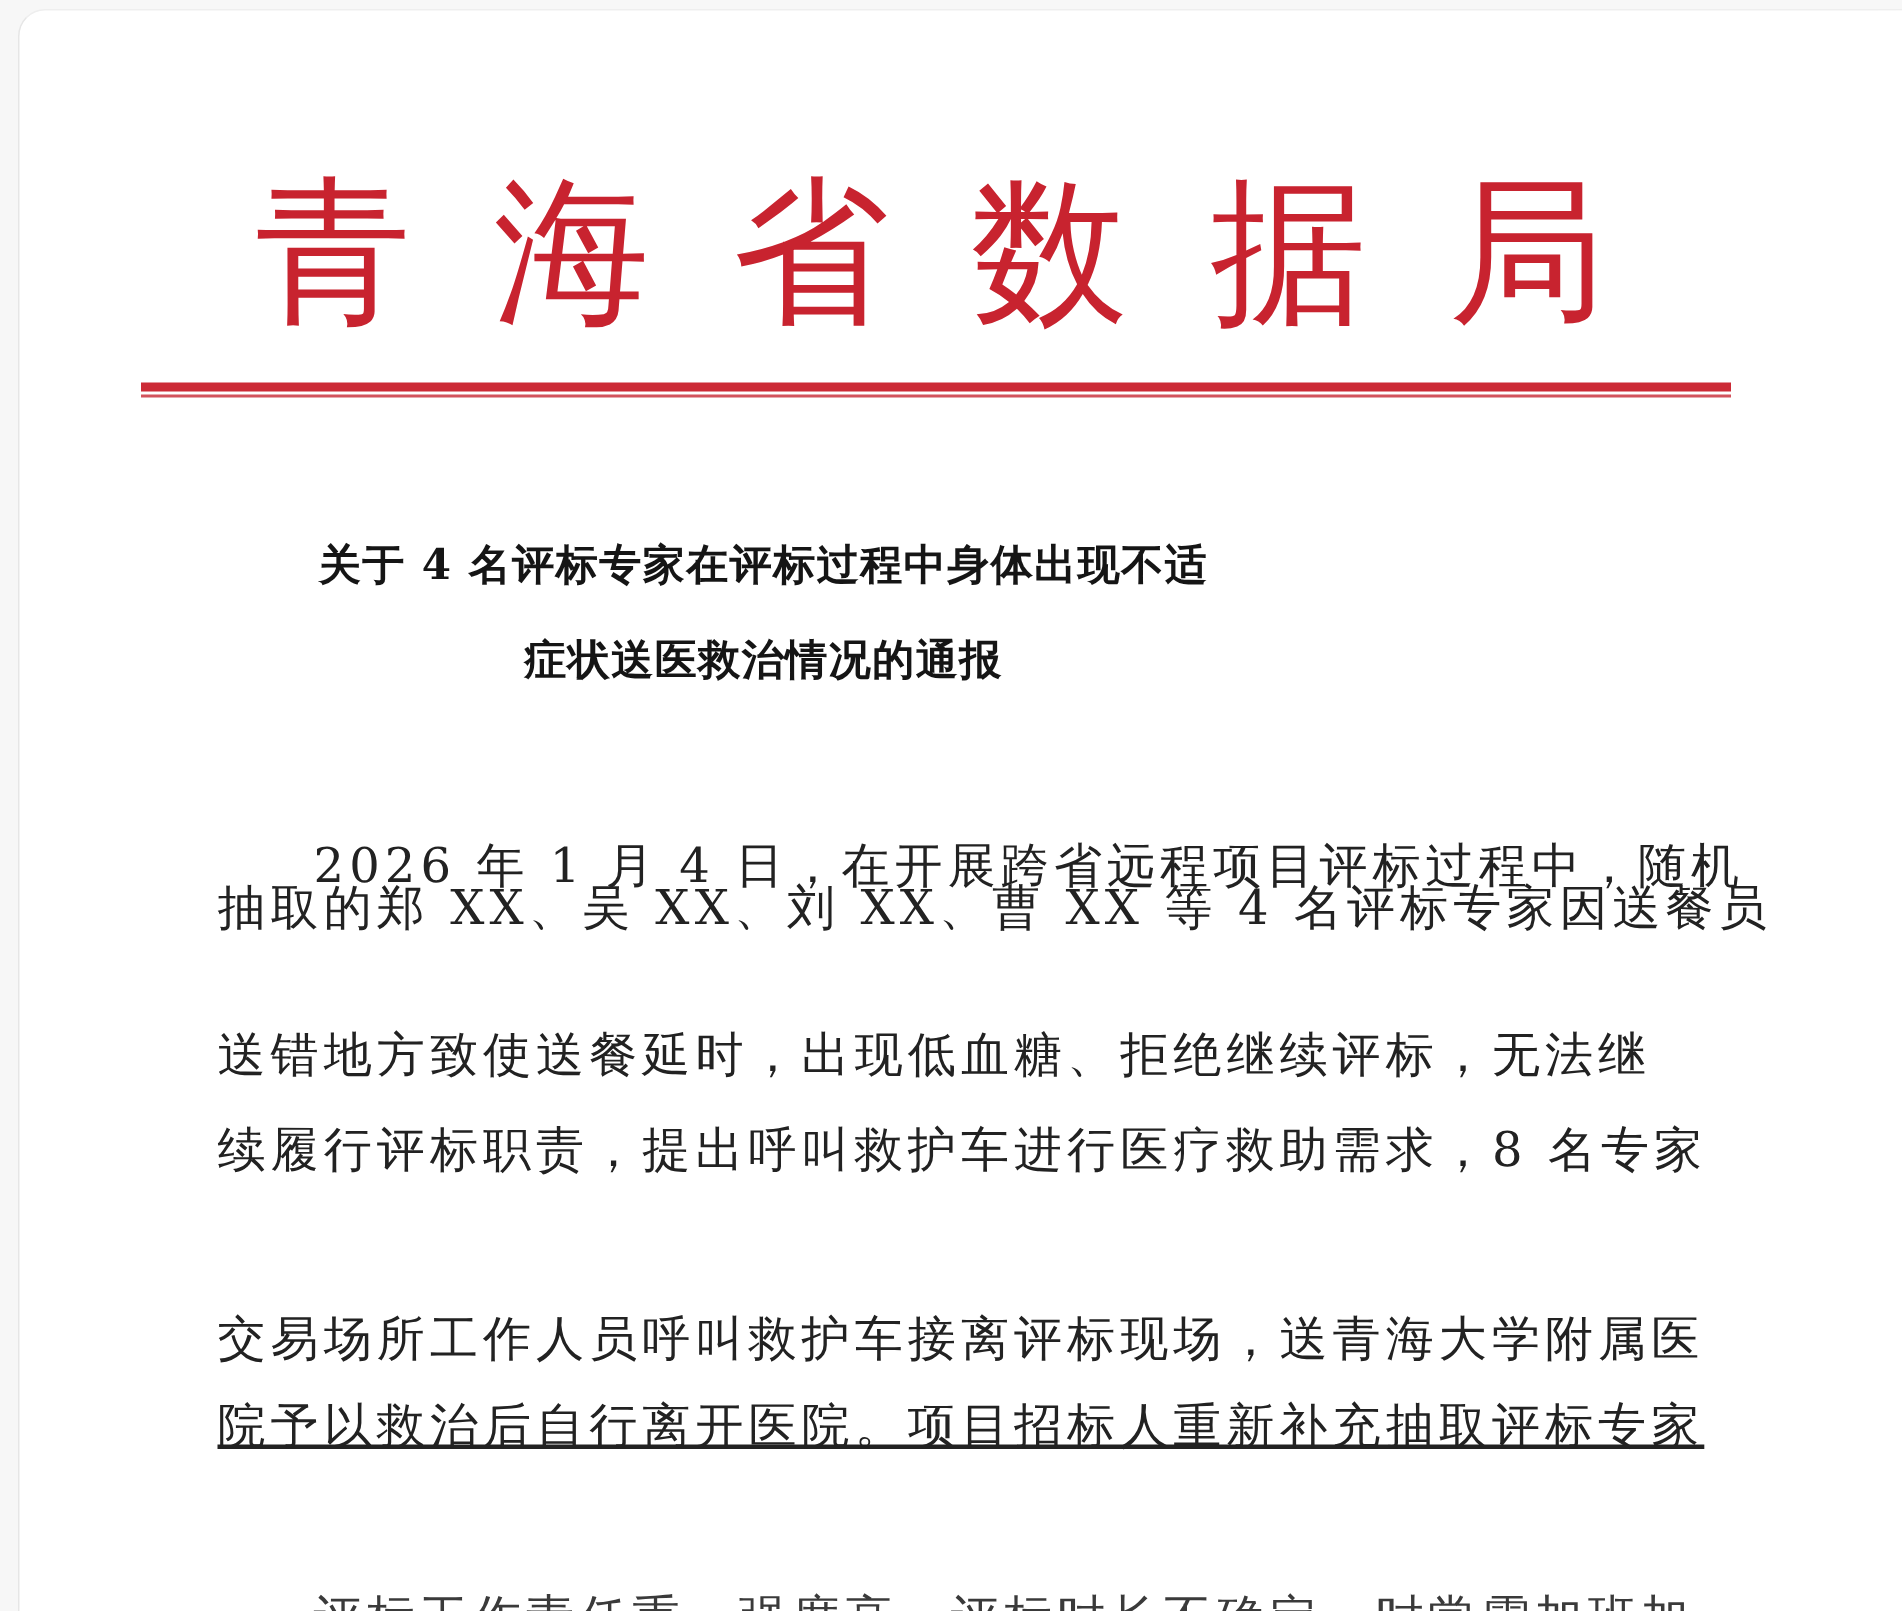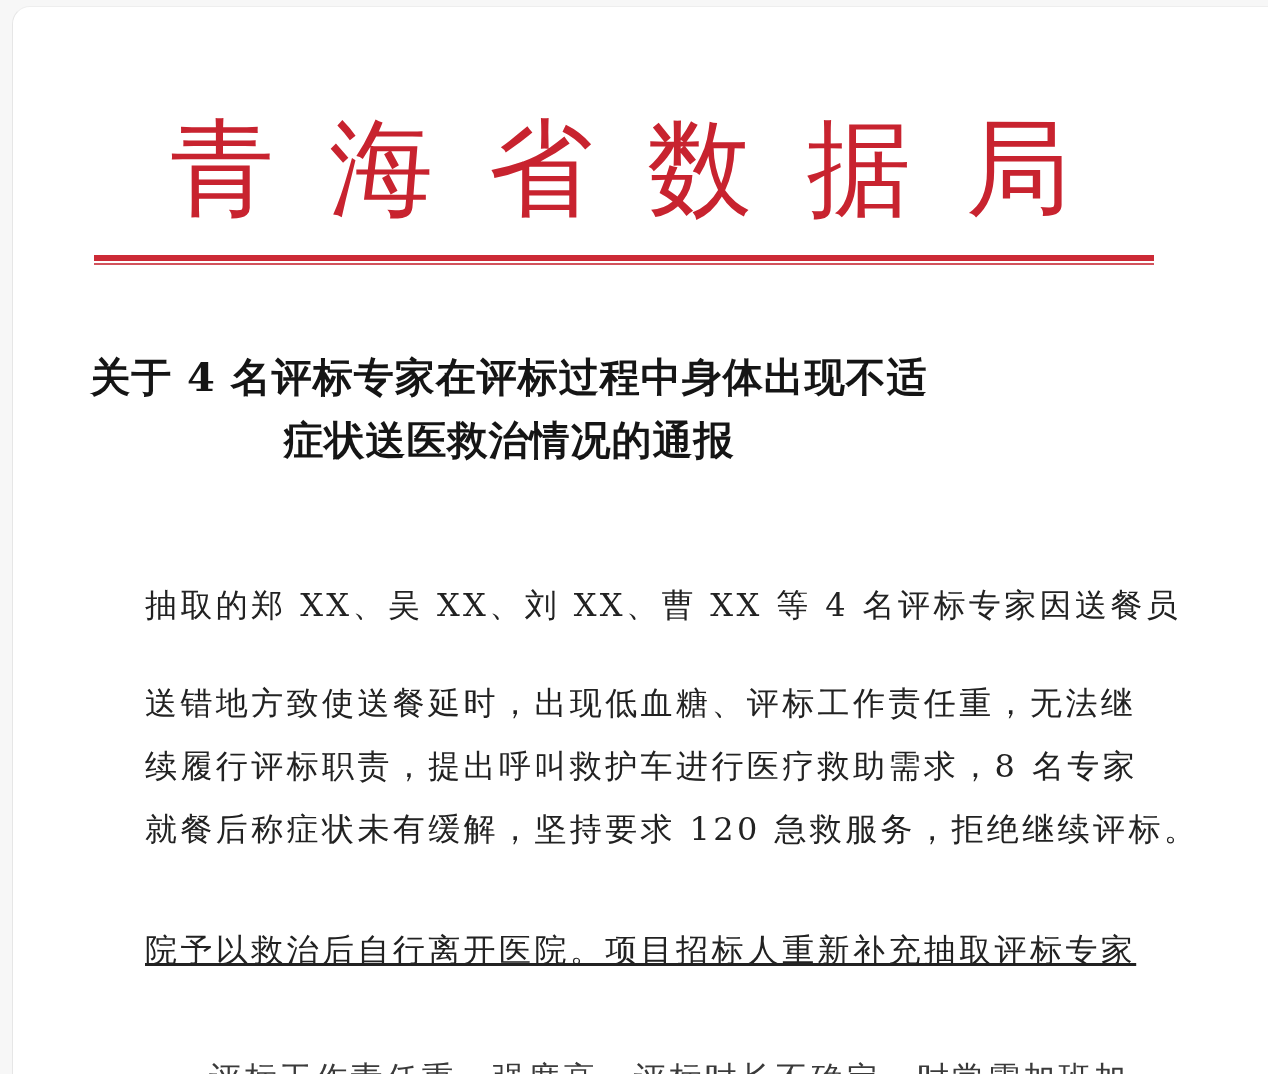--- a/index.html
+++ b/index.html
@@ -55,21 +55,21 @@
     }
     .rule.thick { top: 255px; height: 6px; }
     .rule.thin  { top: 263px; height: 2px; background: #d2535c; }
     .title {
       position: absolute;
       left: 0;
       width: 1018px;
       text-align: center;
       font-family: "DejaVu Serif", "Liberation Serif", serif;
       font-weight: bold;
-      font-size: 40px;
+      font-size: 28px;
       color: #151515;
       line-height: 60px;
       letter-spacing: 1px;
     }
     .title.l1 { top: 347px; padding-left: 0; }
     .title.l2 { top: 410px; text-align: center; }
     .body-text {
       position: absolute;
       left: 145px;
       width: 972px;
@@ -97,20 +97,21 @@
     <span>据</span>
     <span>局</span>
   </div>
 
   <div class="rule thick"></div>
   <div class="rule thin"></div>
 
   <div class="title l1">关于 4 名评标专家在评标过程中身体出现不适</div>
   <div class="title l2">症状送医救治情况的通报</div>
 
+  <div class="body-text" style="top:557px; left:209px; width:908px;">2026 年 1 月 4 日，在开展跨省远程项目评标过程中，随机</div>
   <div class="body-text" style="top:585px;">抽取的郑 XX、吴 XX、刘 XX、曹 XX 等 4 名评标专家因送餐员</div>
-  <div class="body-text" style="top:683px;">送错地方致使送餐延时，出现低血糖、评标工作责任重，无法继</div>
+  <div class="body-text" style="top:683px;">送错地方致使送餐延时，出现低血糖、拒绝继续评标，无法继</div>
   <div class="body-text" style="top:746px;">续履行评标职责，提出呼叫救护车进行医疗救助需求，8 名专家</div>
-  <div class="body-text" style="top:809px;">就餐后称症状未有缓解，坚持要求 120 急救服务，拒绝继续评标。</div>
+  <div class="body-text" style="top:872px;">交易场所工作人员呼叫救护车接离评标现场，送青海大学附属医</div>
   <div class="body-text" style="top:930px;text-decoration:underline;">院予以救治后自行离开医院。项目招标人重新补充抽取评标专家</div>
   <div class="body-text faded" style="top:1058px; left:209px; width:908px;">评标工作责任重、强度高、评标时长不确定，时常需加班加</div>
 
 </div>
 
 </body></html>

